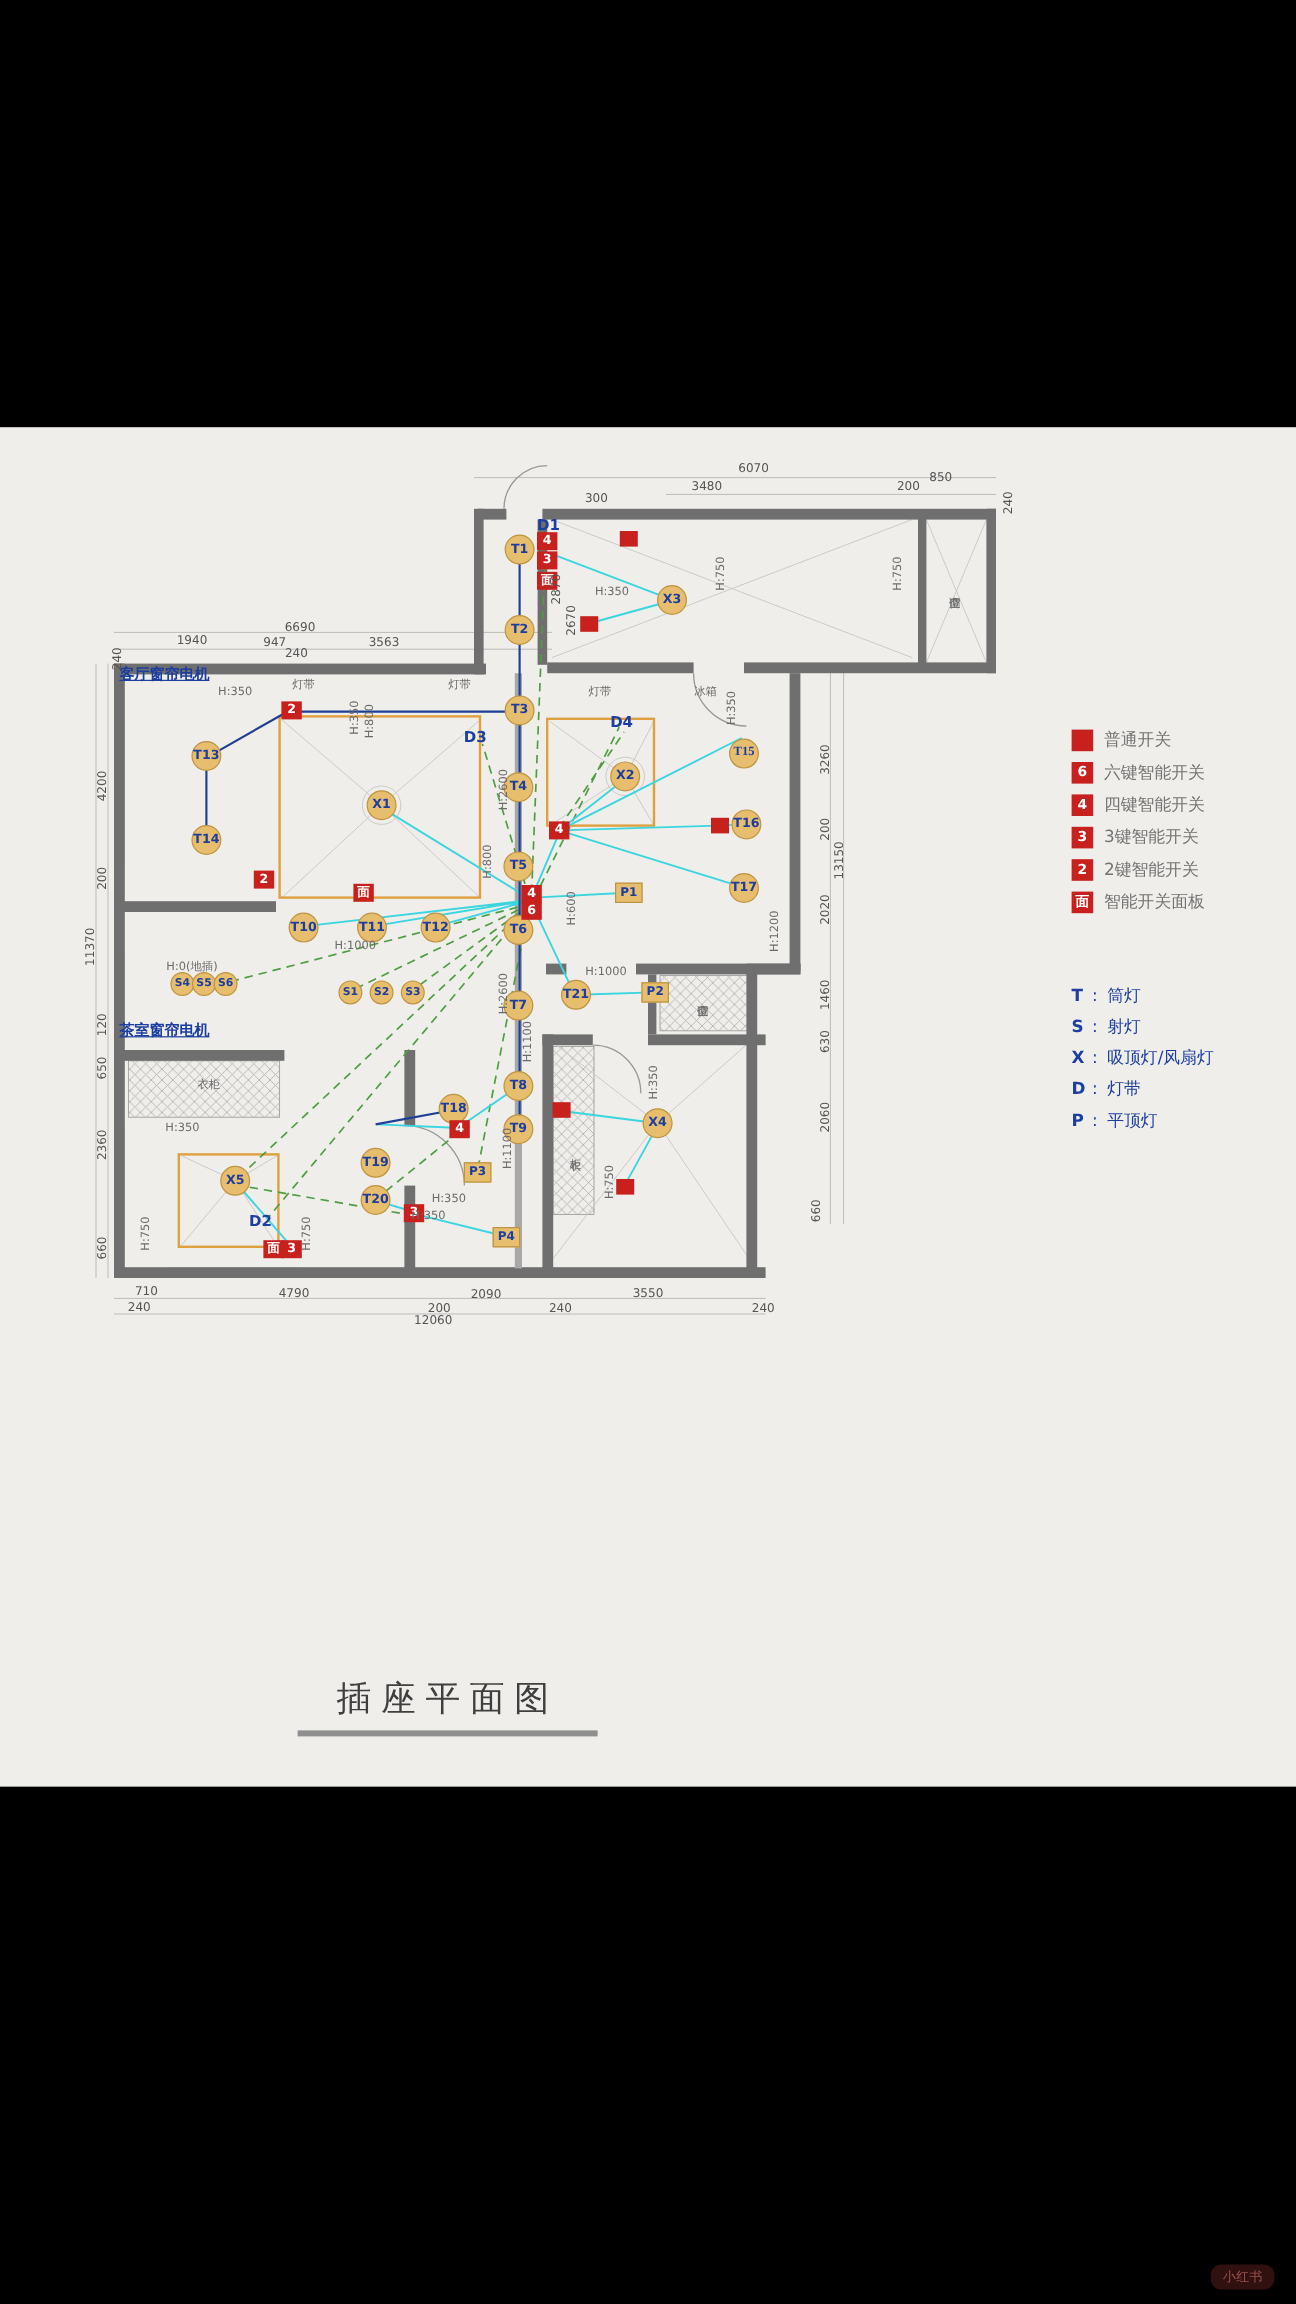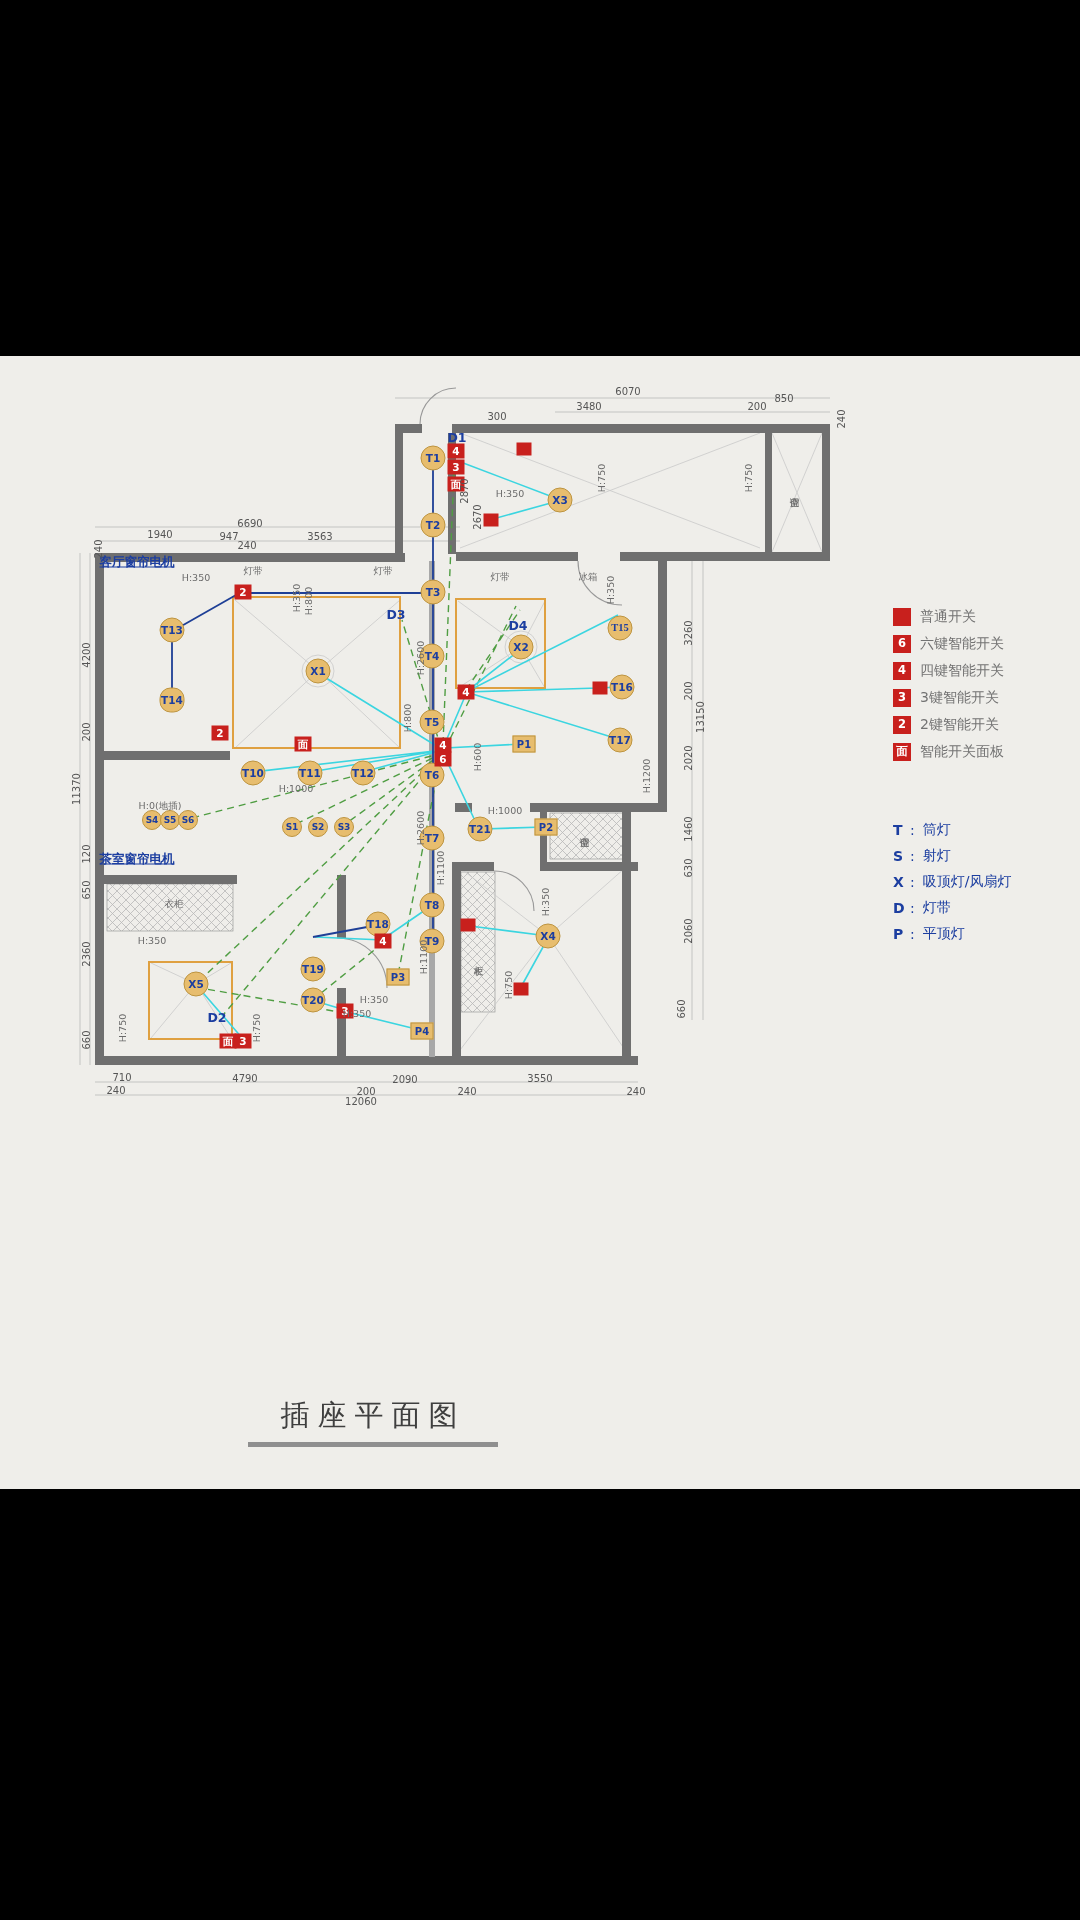--- a/index.html
+++ b/index.html
@@ -175,21 +175,21 @@
       <div class="marker m-circle" style="left: 432px; top: 656px; text-align: center;">T4</div>
       <div class="marker m-circle" style="left: 432px; top: 722px;">T5</div>
       <div class="marker m-circle" style="left: 432px; top: 775px;">T6</div>
       <div class="marker m-circle" style="left: 432px; top: 838px;">T7</div>
       <div class="marker m-circle" style="left: 432px; top: 905px;">T8</div>
       <div class="marker m-circle" style="left: 432px; top: 941px;">T9</div>
       <div class="marker m-circle" style="left: 253px; top: 773px;">T10</div>
       <div class="marker m-circle" style="left: 310px; top: 773px;">T11</div>
       <div class="marker m-circle" style="left: 363px; top: 773px;">T12</div>
       <div class="marker m-circle" style="left: 172px; top: 630px;">T13</div>
-      <div class="marker m-circle" style="left: 172px; top: 700px; border-radius: 11px;">T14</div>
+      <div class="marker m-circle" style="left: 172px; top: 700px;">T14</div>
       <div class="marker m-circle" style="left: 620px; top: 628px; font-family: Liberation Serif, serif;">T15</div>
       <div class="marker m-circle" style="left: 622px; top: 687px;">T16</div>
       <div class="marker m-circle" style="left: 620px; top: 740px;">T17</div>
       <div class="marker m-circle" style="left: 378px; top: 924px;">T18</div>
       <div class="marker m-circle" style="left: 313px; top: 937px; margin-top: 32px;">T19</div>
       <div class="marker m-circle" style="left: 313px; top: 1000px;">T20</div>
       <div class="marker m-circle" style="left: 480px; top: 829px;">T21</div>
       <div class="marker m-small" style="left: 292px; top: 827px;">S1</div>
       <div class="marker m-small" style="left: 318px; top: 827px;">S2</div>
       <div class="marker m-small" style="left: 344px; top: 827px;">S3</div>
@@ -220,21 +220,21 @@
       <div class="sw-box" style="left: 243px; top: 1041px;">3</div>
       <div class="sw-box sw-plain" style="left: 491px; top: 520px;"></div>
       <div class="sw-box sw-plain" style="left: 524px; top: 449px;"></div>
       <div class="sw-box sw-plain" style="left: 600px; top: 688px;"></div>
       <div class="sw-box sw-plain" style="left: 468px; top: 925px;"></div>
       <div class="sw-box sw-plain" style="left: 521px; top: 989px;"></div>
       <div class="plan-label u" style="left: 137px; top: 562px;">客厅窗帘电机</div>
       <div class="plan-label u" style="left: 137px; top: 859px;">茶室窗帘电机</div>
       <div class="plan-label" style="left: 457px; top: 437px;">D1</div>
       <div class="plan-label" style="left: 396px; top: 614px;">D3</div>
-      <div class="plan-label" style="left: 518px; top: 601px; margin-top: 24px;">D4</div>
+      <div class="plan-label" style="left: 518px; top: 601px;">D4</div>
       <div class="plan-label" style="left: 217px; top: 1017px;">D2</div>
       <div class="dim" style="left: 628px; top: 391px;">6070</div>
       <div class="dim" style="left: 589px; top: 406px;">3480</div>
       <div class="dim" style="left: 757px; top: 406px;">200</div>
       <div class="dim" style="left: 784px; top: 398px;">850</div>
       <div class="dim" style="left: 497px; top: 416px;">300</div>
       <div class="dim rot" style="left: 841px; top: 419px;">240</div>
       <div class="dim" style="left: 250px; top: 523px;">6690</div>
       <div class="dim" style="left: 229px; top: 536px;">947</div>
       <div class="dim" style="left: 247px; top: 545px;">240</div>
@@ -355,13 +355,16 @@
           <span class="light-label">平顶灯</span>
         </div>
       </div>
   </aside>
 
   <div class="title-wrap">
     <h1 class="page-title">插座平面图</h1>
     <div class="title-underline"></div>
   </div>
 
+  <div class="bar bottom">
+    <div class="watermark">小红书</div>
+  </div>
 </div>
 
 </body></html>

